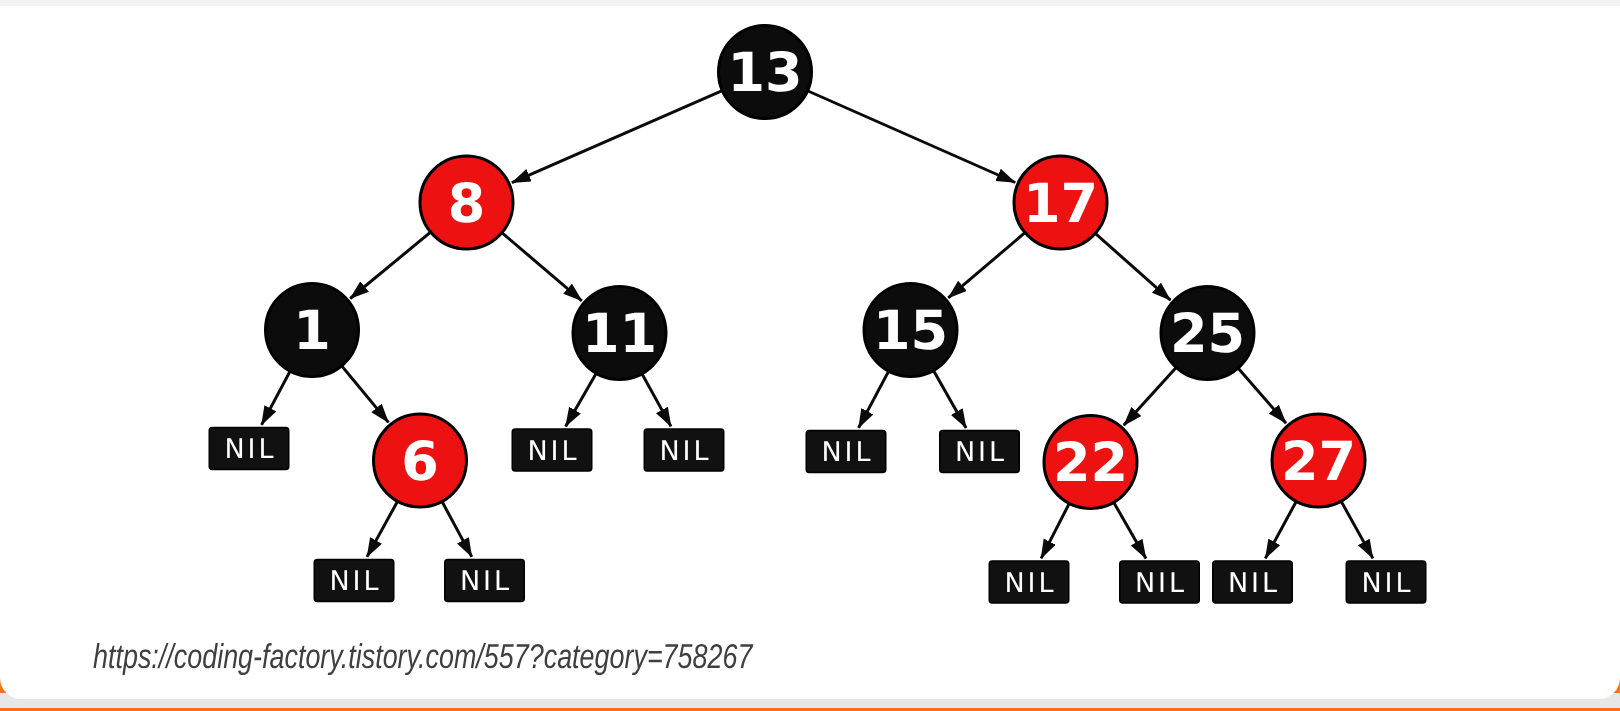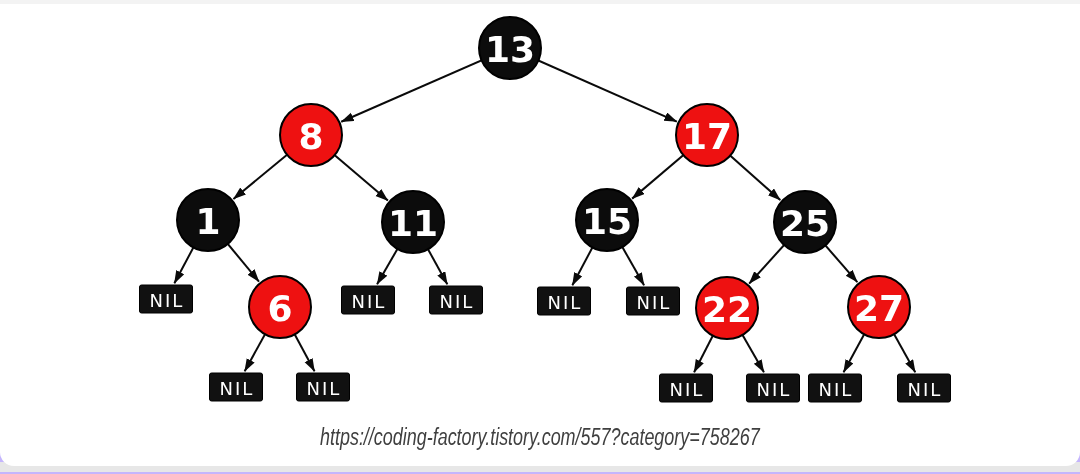--- a/index.html
+++ b/index.html
@@ -6,21 +6,21 @@
     margin: 0;
     padding: 0;
     background: #ffffff;
     font-family: "DejaVu Sans", "Liberation Sans", sans-serif;
   }
   #stage {
     position: relative;
     width: 1080px;
     height: 474px;
     overflow: hidden;
-    background: #c4b5fd;
+    background: #f97316;
   }
   .top-strip {
     position: absolute;
     top: 0; left: 0; right: 0;
     height: 4px;
     background: #f3f3f3;
     z-index: 0;
   }
   .bottom-strip {
     position: absolute;
@@ -43,21 +43,21 @@
     top: 0; left: 0;
     z-index: 2;
   }
   .caption {
     position: absolute;
     top: 423px;
     left: 0;
     width: 1080px;
     height: 28px;
     line-height: 28px;
-    text-align: center;
+    text-align: left;
     z-index: 3;
   }
   .caption span {
     display: inline-block;
     font-family: "Liberation Sans", sans-serif;
     font-style: italic;
     font-size: 23px;
     color: #3f3f3f;
     transform: scaleX(0.78);
     transform-origin: center;

